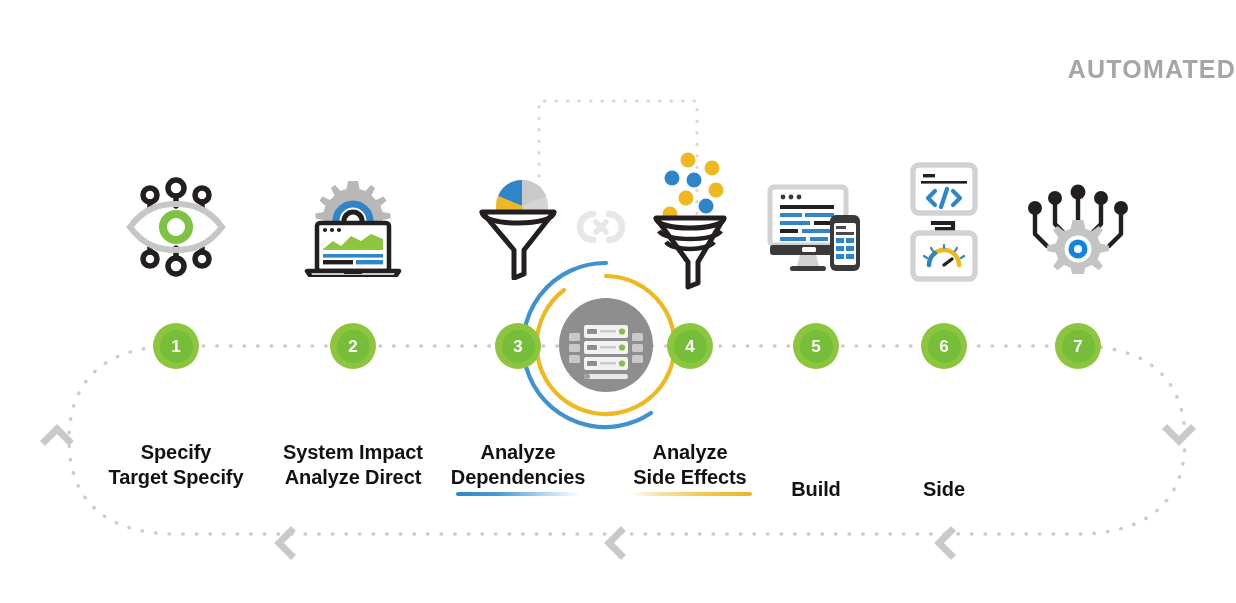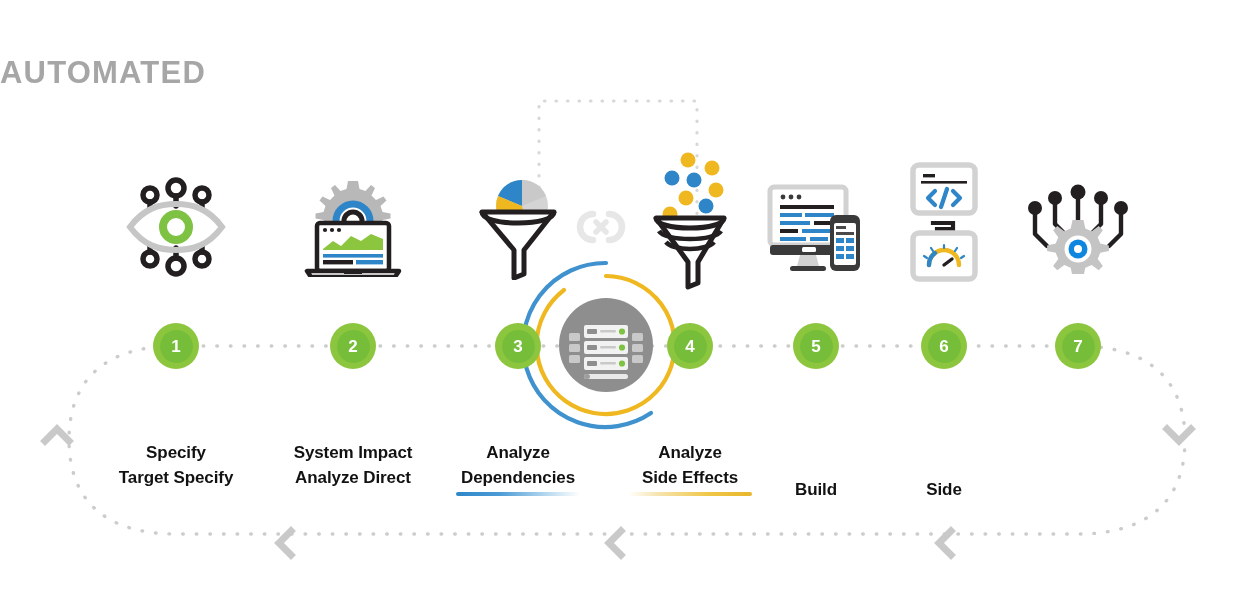--- a/index.html
+++ b/index.html
@@ -27,22 +27,22 @@
     width: 1236px;
     height: 603px;
   }
 
   
   .automated-label {
     position: absolute;
     left: 0;
     top: 55px;
     width: 1236px;
-    text-align: left;
-    font-size: 31px;
+    text-align: right;
+    font-size: 25px;
     font-weight: bold;
     letter-spacing: 1.2px;
     color: #a6a6a6;
     white-space: nowrap;
   }
 
   
   .step {
     position: absolute;
     top: 0;
@@ -86,21 +86,21 @@
     align-items: center;
     justify-content: center;
     line-height: 1;
   }
   .step-label {
     position: absolute;
     left: 0;
     top: 440px;
     width: 200px;
     text-align: center;
-    font-size: 17px;
+    font-size: 20px;
     font-weight: bold;
     line-height: 25px;
     color: #121212;
     letter-spacing: -0.1px;
   }
   .step-label.one-line { top: 465px; margin-top: 12px; }
   .underline {
     position: absolute;
     left: 50%;
     top: 492px;

